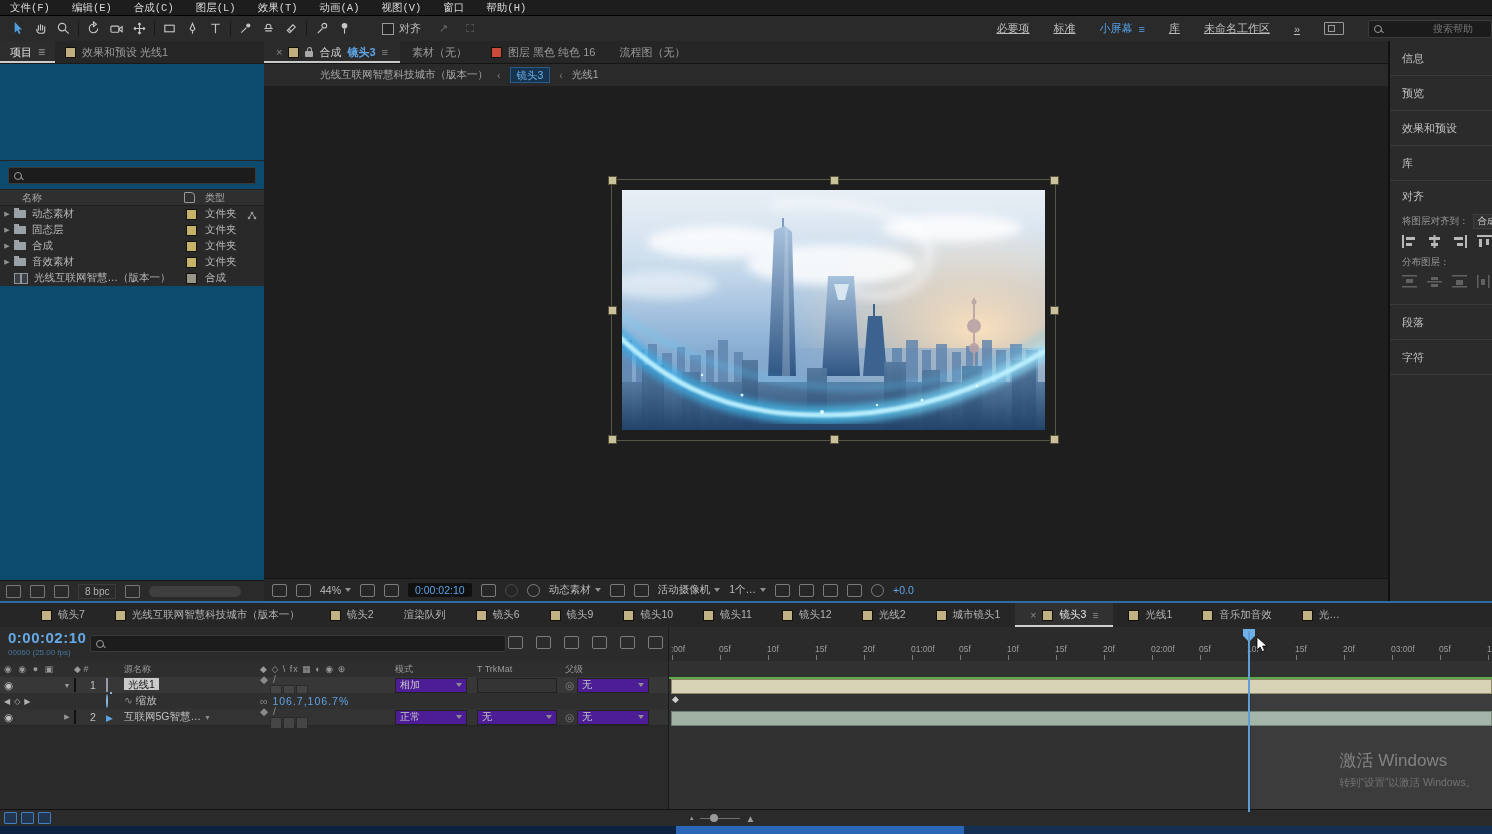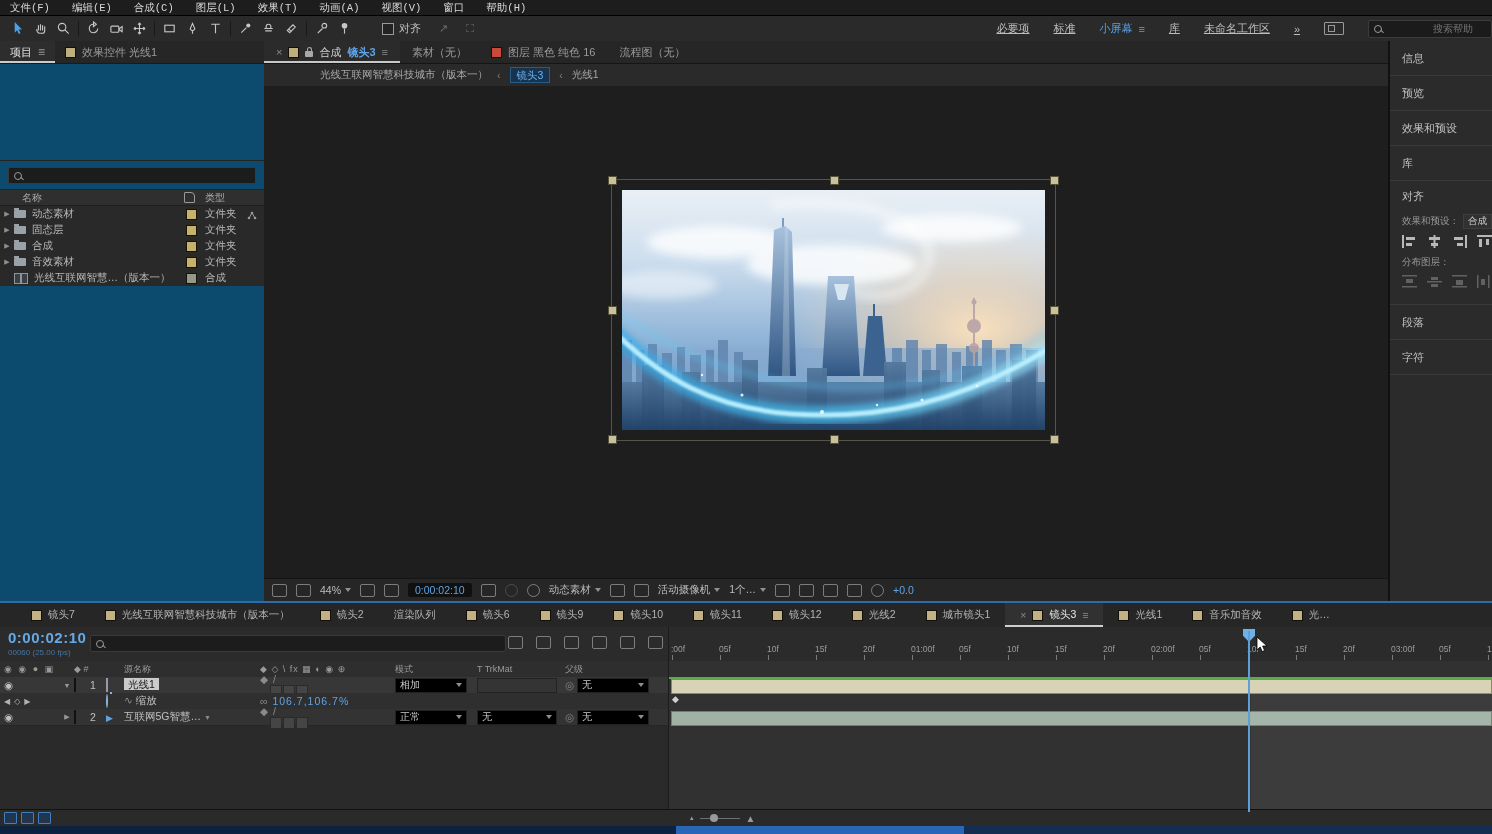--- a/index.html
+++ b/index.html
@@ -102,21 +102,21 @@
   .al-title{margin-bottom:10px;color:#c2c2c2;}
   .al-row{font-size:9.5px;color:#9a9a9a;display:flex;align-items:center;gap:4px;margin-bottom:6px;white-space:nowrap;}
   .al-val{color:#cfcfcf;background:#313131;border:1px solid #3e3e3e;padding:0 4px;}
   .iconrow{display:flex;gap:10px;margin:4px 0 8px 0;overflow:hidden;}
   .iconrow svg{width:15px;height:13px;flex:none;}
   .iconrow.graydist svg{opacity:.38;}
   
   #timeline{position:absolute;left:0;top:601px;width:100%;height:225px;background:#2a2a2a;
             border-top:2px solid #2e6ba8;box-sizing:border-box;}
   .ttabs{height:24px;background:#262626;border-bottom:1px solid #181818;display:flex;align-items:center;
-         padding-left:16px;font-size:10.5px;color:#b4b4b4;overflow:hidden;white-space:nowrap;}
+         padding-left:26px;font-size:10.5px;color:#b4b4b4;overflow:hidden;white-space:nowrap;}
   .ttab{height:100%;display:flex;align-items:center;gap:6px;padding:0 15px;flex:none;}
   .ttab .sq{width:9px;height:9px;background:#c2b184;border:1px solid #151007;}
   .ttab.active{background:#313131;color:#e8e8e8;box-shadow:inset 0 -2px 0 #cfcfcf;}
   .tctrl{position:absolute;left:0;top:24px;width:668px;height:34px;background:#2b2b2b;border-bottom:1px solid #1e1e1e;}
   .bigtc{position:absolute;left:8px;top:2px;font-size:15px;font-weight:bold;color:#64aae6;letter-spacing:.5px;}
   .frames{position:absolute;left:8px;top:21px;font-size:8px;color:#47759f;}
   .tsearch{position:absolute;left:90px;top:8px;width:404px;}
   .tcicons{position:absolute;left:508px;top:9px;display:flex;gap:13px;}
   .ruler{position:absolute;left:668px;top:24px;right:0;height:34px;background:#2b2b2b;border-bottom:1px solid #1e1e1e;
          border-left:1px solid #1c1c1c;overflow:hidden;}
@@ -131,21 +131,21 @@
   .c-ic{width:18px;flex:none;}
   .c-nm{width:136px;flex:none;}
   .c-switches{width:135px;flex:none;letter-spacing:1px;}
   .c-mode{width:82px;flex:none;}
   .c-trk{width:88px;flex:none;}
   .c-par{width:103px;flex:none;}
   .tlrow{position:absolute;left:0;width:668px;height:16px;display:flex;align-items:center;
          font-size:10.5px;color:#c0c0c0;border-bottom:1px solid #262626;}
   .swatch{width:11px;height:11px;border:1px solid #111;}
   .namechip{background:#cbcbcb;color:#141414;padding:0 4px;max-width:128px;overflow:hidden;white-space:nowrap;}
-  .ddbox{height:13px;background:#000000;border:1px solid #222;display:flex;align-items:center;
+  .ddbox{height:13px;background:#4c1d95;border:1px solid #222;display:flex;align-items:center;
          font-size:10px;color:#c9c9c9;padding:0 4px;justify-content:space-between;}
   .thumb{width:13px;height:10px;background:#556;border:1px solid #99a;}
   .swboxes{display:flex;gap:1px;margin-left:10px;}
   .swb{width:10px;height:10px;background:#454545;border:1px solid #2a2a2a;}
   .track{position:absolute;left:668px;top:58px;right:0;bottom:16px;background:#313131;border-left:1px solid #1c1c1c;overflow:hidden;}
   .cacheline{position:absolute;left:0;right:0;top:16px;height:2px;background:#5cab4a;}
   .bar1{position:absolute;left:2px;right:0;top:18px;height:13px;background:#d8d2b6;border:1px solid #8f8868;}
   .bar2{position:absolute;left:2px;right:0;top:50px;height:13px;background:#9fb2a4;border:1px solid #6d7f72;}
   .kfd{position:absolute;left:3px;top:33px;color:#cfcfcf;font-size:9px;}
   .afterph{position:absolute;left:582px;top:32px;right:0;bottom:0;background:rgba(255,255,255,.055);}
@@ -300,21 +300,21 @@
   <div id="main">
 
     <div id="project">
       <div class="ptabs">
         <span class="ptab active">
           <span>项目</span>
           <span class="pmenu">≡</span>
         </span>
         <span class="ptab">
           <span class="sq"></span>
-          <span>效果控件 光线1</span>
+          <span>效果和预设 光线1</span>
         </span>
       </div>
       <div class="ppreview"></div>
       <div class="psearchrow">
         <div class="pinput">
           <span class="mag"></span>
           <input style="background: none; border: none; outline: none; width: 200px;">
         </div>
       </div>
       <div class="phead">
@@ -359,20 +359,28 @@
           <span class="tagchip"></span>
           <span class="rtype">文件夹</span>
         </div>
         <div class="prow">
           <span class="rarrow"></span>
           <span class="cicon"></span>
           <span>光线互联网智慧…（版本一）</span>
           <span class="tagchip gray"></span>
           <span class="rtype">合成</span>
         </div>
+      </div>
+      <div class="pfoot">
+        <span class="pfi"></span>
+        <span class="pfi"></span>
+        <span class="pfi"></span>
+        <span class="bpc">8 bpc</span>
+        <span class="pfi"></span>
+        <span class="pill"></span>
       </div>
     </div>
 
     <div id="center">
       <div class="ctabs">
         <span class="ctab active">
           <span class="dim">×</span>
           <span class="sq"></span>
           <span class="lock"></span>
           <span>合成</span>
@@ -560,21 +568,21 @@
         </div>
       <div class="spanel">
           <span>效果和预设</span>
         </div>
       <div class="spanel">
           <span>库</span>
         </div>
       <div id="alignsec">
         <div class="al-title">对齐</div>
         <div class="al-row">
-          <span>效果和预设：</span>
+          <span>将图层对齐到：</span>
           <span class="al-val">合成</span>
         </div>
         <div class="iconrow">
           <svg viewBox="0 0 15 13" fill="#b8b8b8">
               <rect x="0" y="0" width="2" height="13"></rect>
               <rect x="4" y="2" width="9" height="3"></rect>
               <rect x="4" y="8" width="6" height="3"></rect>
             </svg>
           <svg viewBox="0 0 15 13" fill="#b8b8b8">
               <rect x="6.5" y="0" width="2" height="13"></rect>
@@ -837,18 +845,22 @@
       <span class="zoomslider">
         <span style="font-size:7px">▴</span>
         <span class="ztrack">
             <span class="zknob"></span>
           </span>
         <span style="font-size:10px">▲</span>
       </span>
     </div>
   </div>
 
+  <div id="watermark">
+    <div class="l1">激活 Windows</div>
+    <div class="l2">转到“设置”以激活 Windows。</div>
+  </div>
 
   <div id="taskbar">
     <span class="seg"></span>
     <span class="seg2"></span>
   </div>
 </div>
 
 </body></html>

